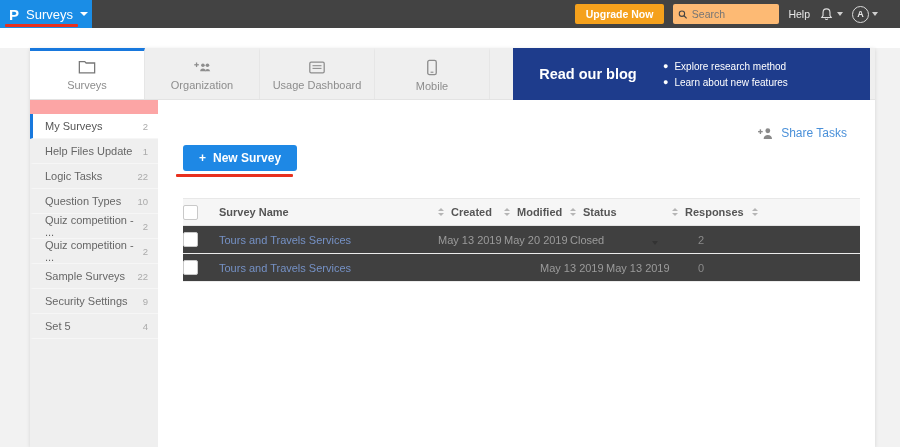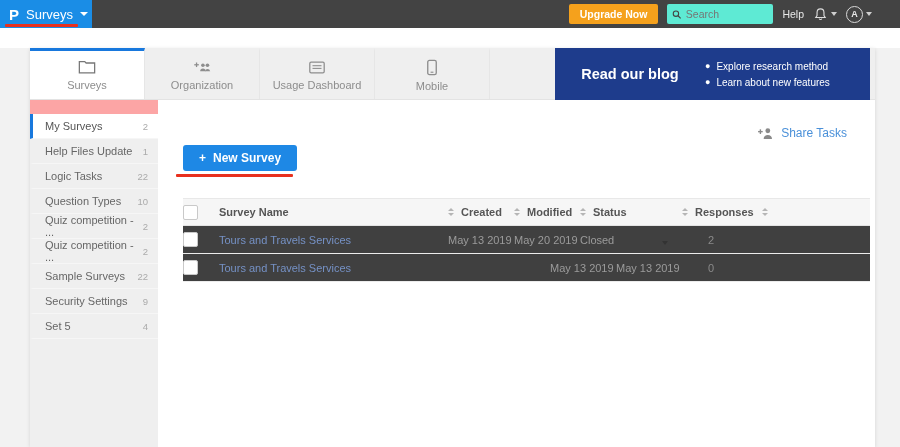--- a/index.html
+++ b/index.html
@@ -7,41 +7,41 @@
 
   
   .topbar { height:28px; background:#434343; display:flex; align-items:center; position:relative; }
   .logo-area { width:92px; height:28px; background:#1a8de6; display:flex; align-items:center; padding-left:9px; gap:7px; position:relative; }
   .logo-p { color:#fff; font-size:15px; font-weight:bold; line-height:1; }
   .product-label { color:#fff; font-size:13px; }
   .caret { width:0; height:0; border-left:4px solid transparent; border-right:4px solid transparent; border-top:4px solid currentColor; display:inline-block; }
   .logo-area .caret { color:#fff; }
   .ann-underline { position:absolute; height:3px; background:#e8301e; border-radius:1px; }
   .ann-topbar { left:5px; right:14px; bottom:1px; }
-  .topbar-right { margin-left:auto; display:flex; align-items:center; gap:9px; padding-right:28px; }
+  .topbar-right { margin-left:auto; display:flex; align-items:center; gap:9px; padding-right:22px; }
   .upgrade-btn { background:#f5a11c; color:#fff; border:none; font-family:inherit; font-size:10.5px; font-weight:bold; padding:4px 11px; border-radius:2px; cursor:pointer; }
-  .searchbox { background:#5eead4; border-radius:2px; width:106px; height:20px; display:flex; align-items:center; padding:0 5px; gap:4px; }
+  .searchbox { background:#fdba74; border-radius:2px; width:106px; height:20px; display:flex; align-items:center; padding:0 5px; gap:4px; }
   .searchbox input { border:none; outline:none; width:100%; font-family:inherit; font-size:10.5px; color:#333; background:transparent; }
   .help-label { color:#e8e8e8; font-size:10.5px; }
   .icon-caret-group { display:flex; align-items:center; gap:3px; color:#cfcfcf; }
   .icon-caret-group .caret { border-left-width:3.5px; border-right-width:3.5px; border-top-width:4px; }
   .avatar { width:17px; height:17px; border:1.5px solid #d9d9d9; border-radius:50%; color:#e8e8e8; font-size:9px; font-weight:bold; display:flex; align-items:center; justify-content:center; }
 
   .white-band { height:20px; background:#ffffff; }
 
   
   .page { position:relative; height:399px; background:#f2f2f2; }
   .card { position:absolute; left:30px; top:0; width:845px; height:399px; background:#fff; box-shadow:0 1px 4px rgba(0,0,0,.12); display:flex; flex-direction:column; }
 
   
   .tabstrip { height:52px; background:#efefef; display:flex; position:relative; border-bottom:1px solid #e3e3e3; flex:0 0 auto; }
   .tab { width:115px; display:flex; flex-direction:column; align-items:center; justify-content:center; gap:4px; color:#8d8d8d; font-size:11px; border-right:1px solid #e6e6e6; cursor:pointer; border-top:3px solid transparent; }
   .tab.active { background:#fff; border-top:3px solid #1878dd; border-right:1px solid #e6e6e6; }
   .tab svg { display:block; }
-  .blog-panel { position:absolute; right:5px; top:0; width:315px; height:52px; background:#1e3c8c; display:flex; align-items:center; cursor:pointer; }
+  .blog-panel { position:absolute; right:5px; top:0; width:357px; height:52px; background:#1e3c8c; display:flex; align-items:center; cursor:pointer; }
   .blog-title { color:#fff; font-size:14.5px; font-weight:bold; width:150px; text-align:center; }
   .blog-bullets { display:flex; flex-direction:column; gap:5px; }
   .blog-bullet { color:#fff; font-size:10px; display:flex; align-items:center; gap:6px; }
   .blog-bullet .dot { font-size:9px; }
 
   
   .card-body { flex:1; display:flex; min-height:0; }
   .sidebar { width:128px; background:#fca5a5; display:flex; flex-direction:column; }
   .sidebar-list { margin-top:14px; background:#efefef; flex:1; }
   .side-item { height:25px; display:flex; align-items:center; padding:0 10px 0 12px; font-size:11px; color:#666; cursor:pointer; border-left:3px solid transparent; border-bottom:1px solid #f6f6f6; }
@@ -49,21 +49,21 @@
   .side-item.active { background:#fff; border-left:3px solid #1878dd; color:#555; }
 
   .main { flex:1; position:relative; padding:0 20px 0 25px; min-width:0; }
   .share-folder { position:absolute; top:26px; right:28px; display:flex; align-items:center; gap:7px; cursor:pointer; }
   .share-folder span.lbl { color:#4a90d9; font-size:12px; }
   .new-survey-wrap { position:absolute; top:45px; left:25px; }
   .new-survey-btn { background:#1e88e5; color:#fff; border:none; font-family:inherit; font-size:12px; font-weight:bold; height:26px; padding:0 16px; border-radius:3px; cursor:pointer; display:flex; align-items:center; gap:7px; }
   .ann-newsurvey { position:absolute; left:-7px; top:29px; width:117px; }
 
   
-  .table { position:absolute; top:98px; left:25px; right:5px; }
+  .table { position:absolute; top:98px; left:25px; right:15px; }
   .t-row { display:flex; align-items:center; height:28px; border-bottom:1px solid #ececec; background:#404040; }
   .t-head { background:#f6f6f6; border-top:1px solid #e8e8e8; border-bottom:1px solid #e3e3e3; }
   .c-check { width:36px; display:flex; align-items:center; }
   .checkbox { width:15px; height:15px; border:1px solid #c9c9c9; border-radius:2px; background:#fff; cursor:pointer; }
   .c-name { flex:1; min-width:0; display:flex; align-items:center; }
   .c-created, .c-modified { width:66px; display:flex; align-items:center; }
   .c-status { width:102px; display:flex; align-items:center; }
   .c-resp { width:80px; display:flex; align-items:center; }
   .c-tail { width:108px; }
   .t-head .hl { font-size:11px; font-weight:bold; color:#555; }

